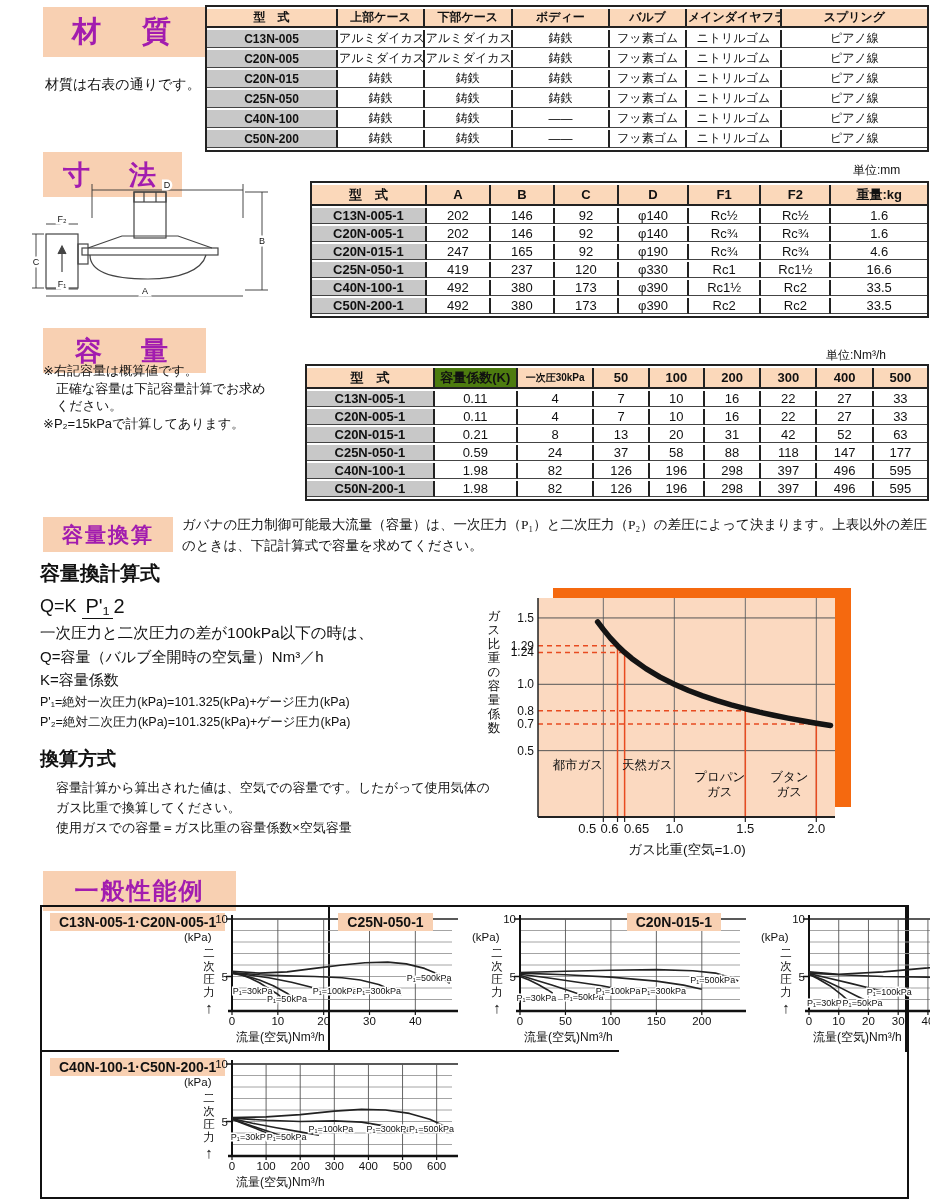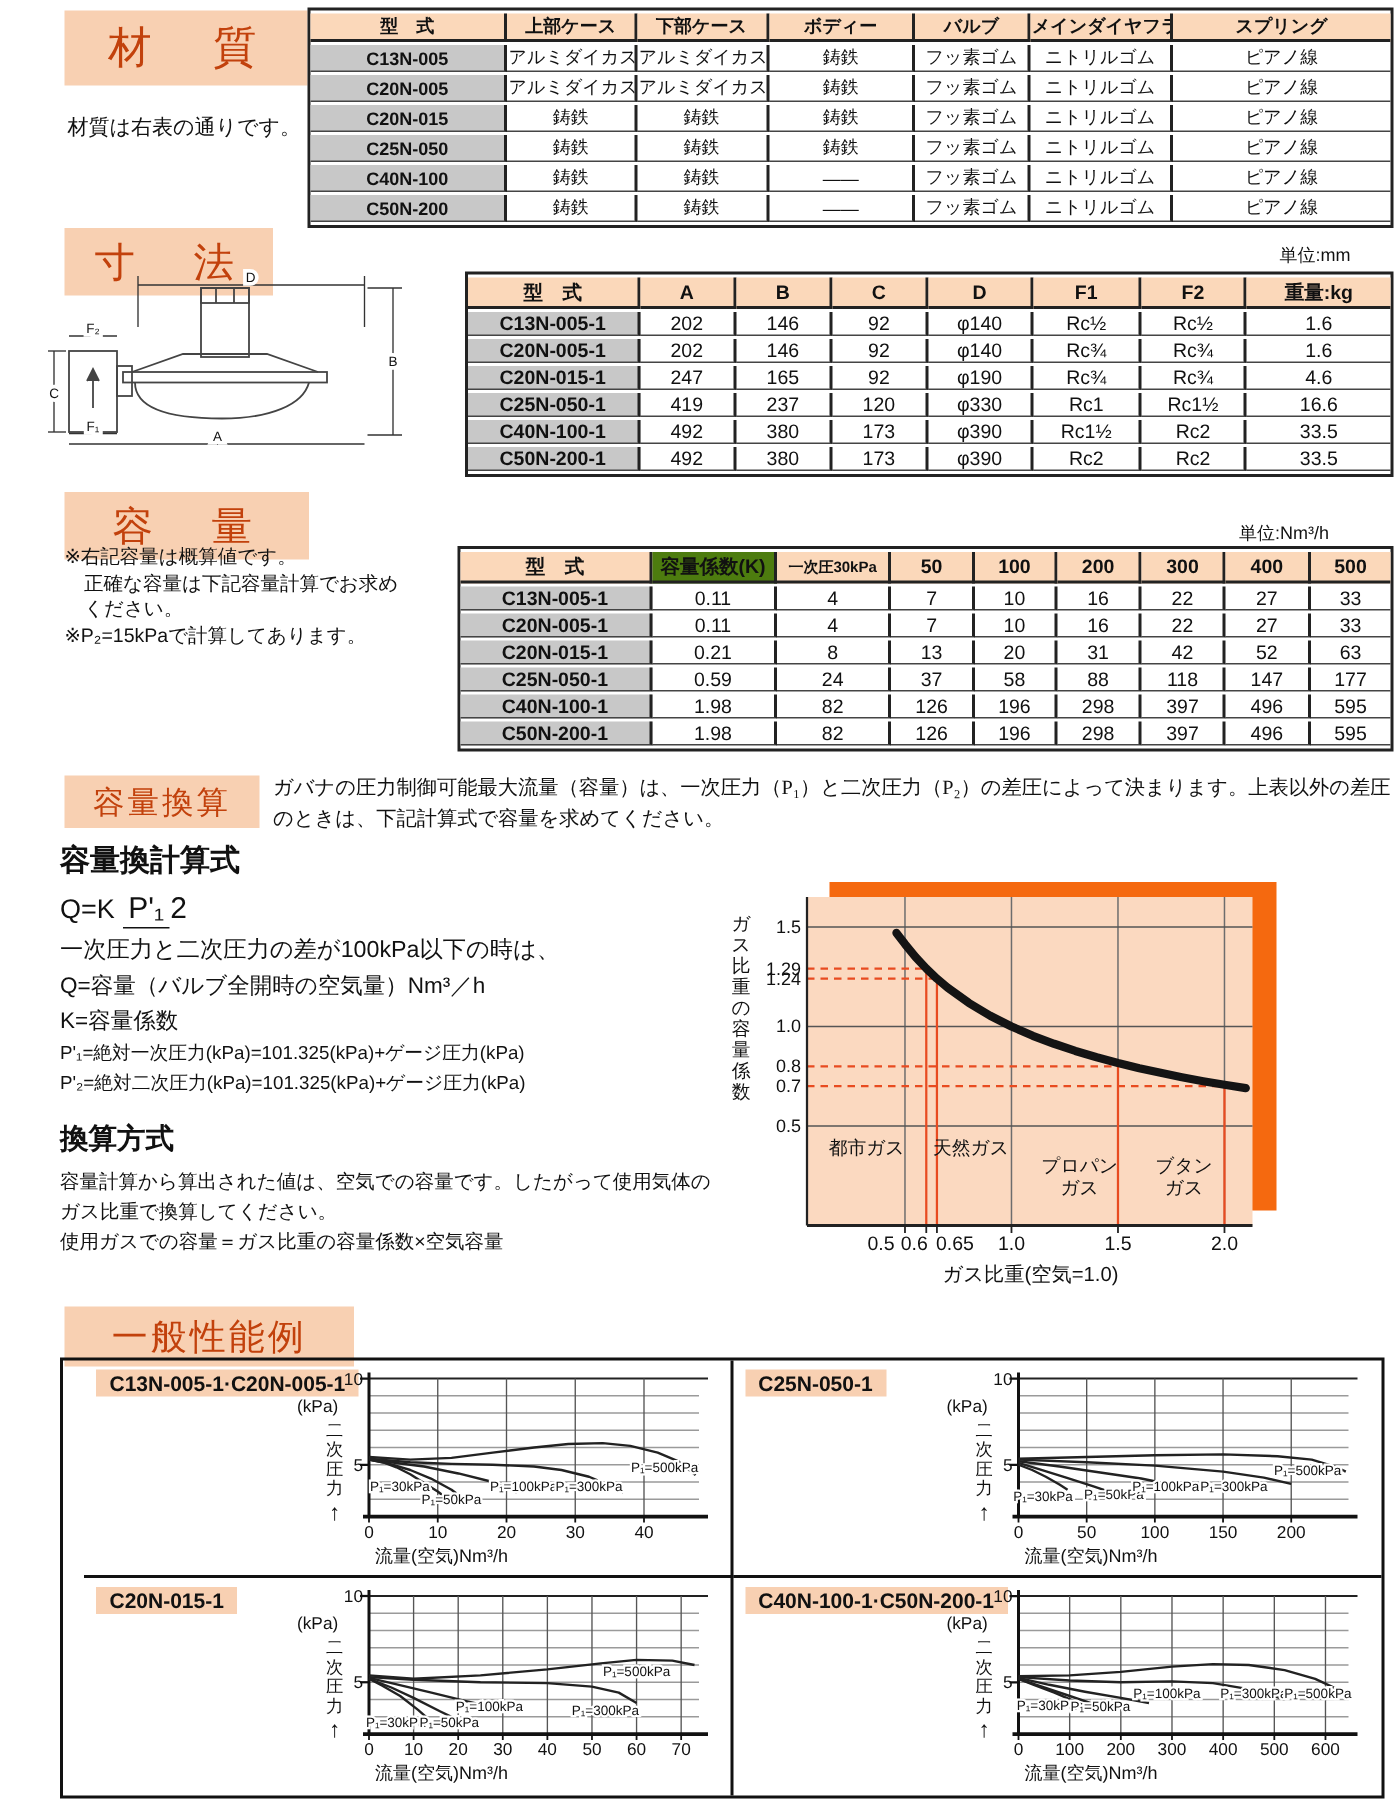--- a/index.html
+++ b/index.html
@@ -1,19 +1,19 @@
 <!DOCTYPE html>
 <html><head>
 <meta charset="utf-8">
 <style>
   html,body{margin:0;padding:0;}
   body{width:930px;height:1200px;position:relative;background:#fff;
        font-family:"Liberation Sans","DejaVu Sans",sans-serif;color:#111;overflow:hidden;}
   .abs{position:absolute;}
-  .sec-head{position:absolute;background:#f8d0b2;color:#c2410c;font-weight:normal;
+  .sec-head{position:absolute;background:#f8d0b2;color:#a21caf;font-weight:bold;
             display:flex;align-items:center;justify-content:center;letter-spacing:6px;}
   .serif{font-family:"Liberation Serif","DejaVu Serif",serif;}
   
   table.dtable{border-collapse:separate;border-spacing:0 2px;border:2px solid #222;
                background:#fff;table-layout:fixed;position:absolute;}
   table.dtable th{background:#fbd8ba;border-right:2px solid #222;border-bottom:2px solid #222;
                   font-weight:bold;padding:0 1px;text-align:center;white-space:nowrap;overflow:hidden;}
   table.dtable td{border-right:2px solid #222;border-bottom:1px solid #444;text-align:center;
                   padding:0 1px;white-space:nowrap;overflow:hidden;}
   table.dtable th:last-child,table.dtable td:last-child{border-right:none;}
@@ -31,24 +31,24 @@
   #formulas .f-title{font-size:20px;font-weight:bold;margin:0 0 7px 0;}
   #formulas .cond{font-size:15.5px;margin:4px 0;}
   .formula1{font-size:18px;margin:2px 0 4px 0;display:flex;align-items:center;gap:5px;}
   .frac{display:inline-flex;text-align:right;font-size:20px;line-height:1.2;}
   .frac .num{border-bottom:1.5px solid #111;padding:0 4px;}
   .formula2{font-size:16.5px;margin:2px 0 4px 0;}
   .radicand{text-decoration:overline;}
   .defs{font-size:15px;margin:4px 0;}
   .defs.small{font-size:12.5px;margin:3px 0;}
   #formulas .m-title{font-size:19px;font-weight:bold;margin:15px 0 7px 0;}
-  #formulas .m-line{font-size:13px;margin:2px 0;}
+  #formulas .m-line{font-size:13px;margin:2px 16px;}
   
   .perf-grid{position:absolute;left:40px;top:905px;width:865px;height:290px;border:2px solid #111;
-             display:grid;grid-template-columns:1fr 1fr;grid-template-rows:1fr 1fr;padding-left:14px;}
+             display:grid;grid-template-columns:1fr 1fr 1fr;grid-template-rows:1fr 1fr;}
   .perf-cell{position:relative;}
   .perf-cell:nth-child(odd){border-right:2px solid #111;}
   .perf-cell:nth-child(-n+2){border-bottom:2px solid #111;}
   .perf-badge{position:absolute;left:8px;top:6px;background:#f8d0b2;font-weight:bold;
               font-size:14px;padding:1px 9px;white-space:nowrap;}
   svg{font-family:"Liberation Sans","DejaVu Sans",sans-serif;}
   svg.perf{position:absolute;left:140px;top:4px;}
 </style>
 </head>
 <body>

